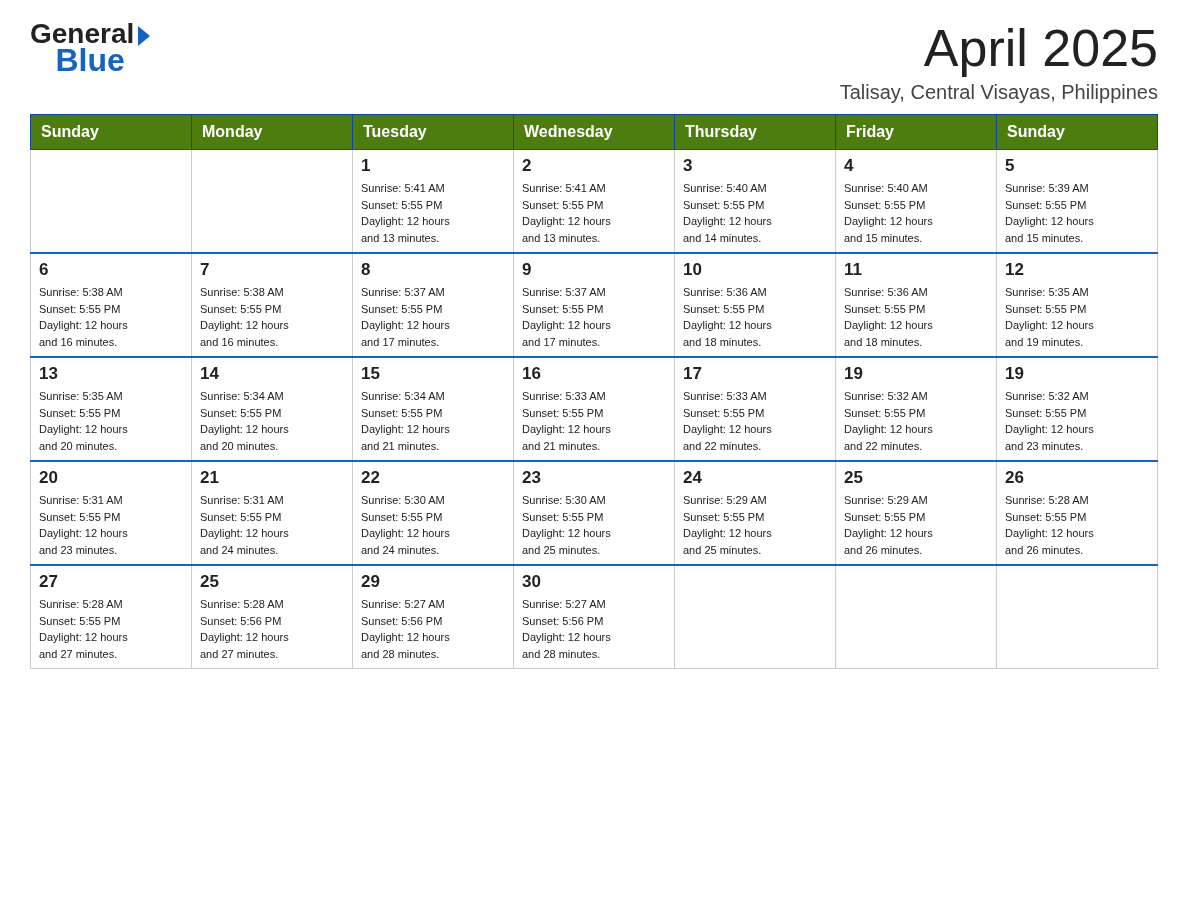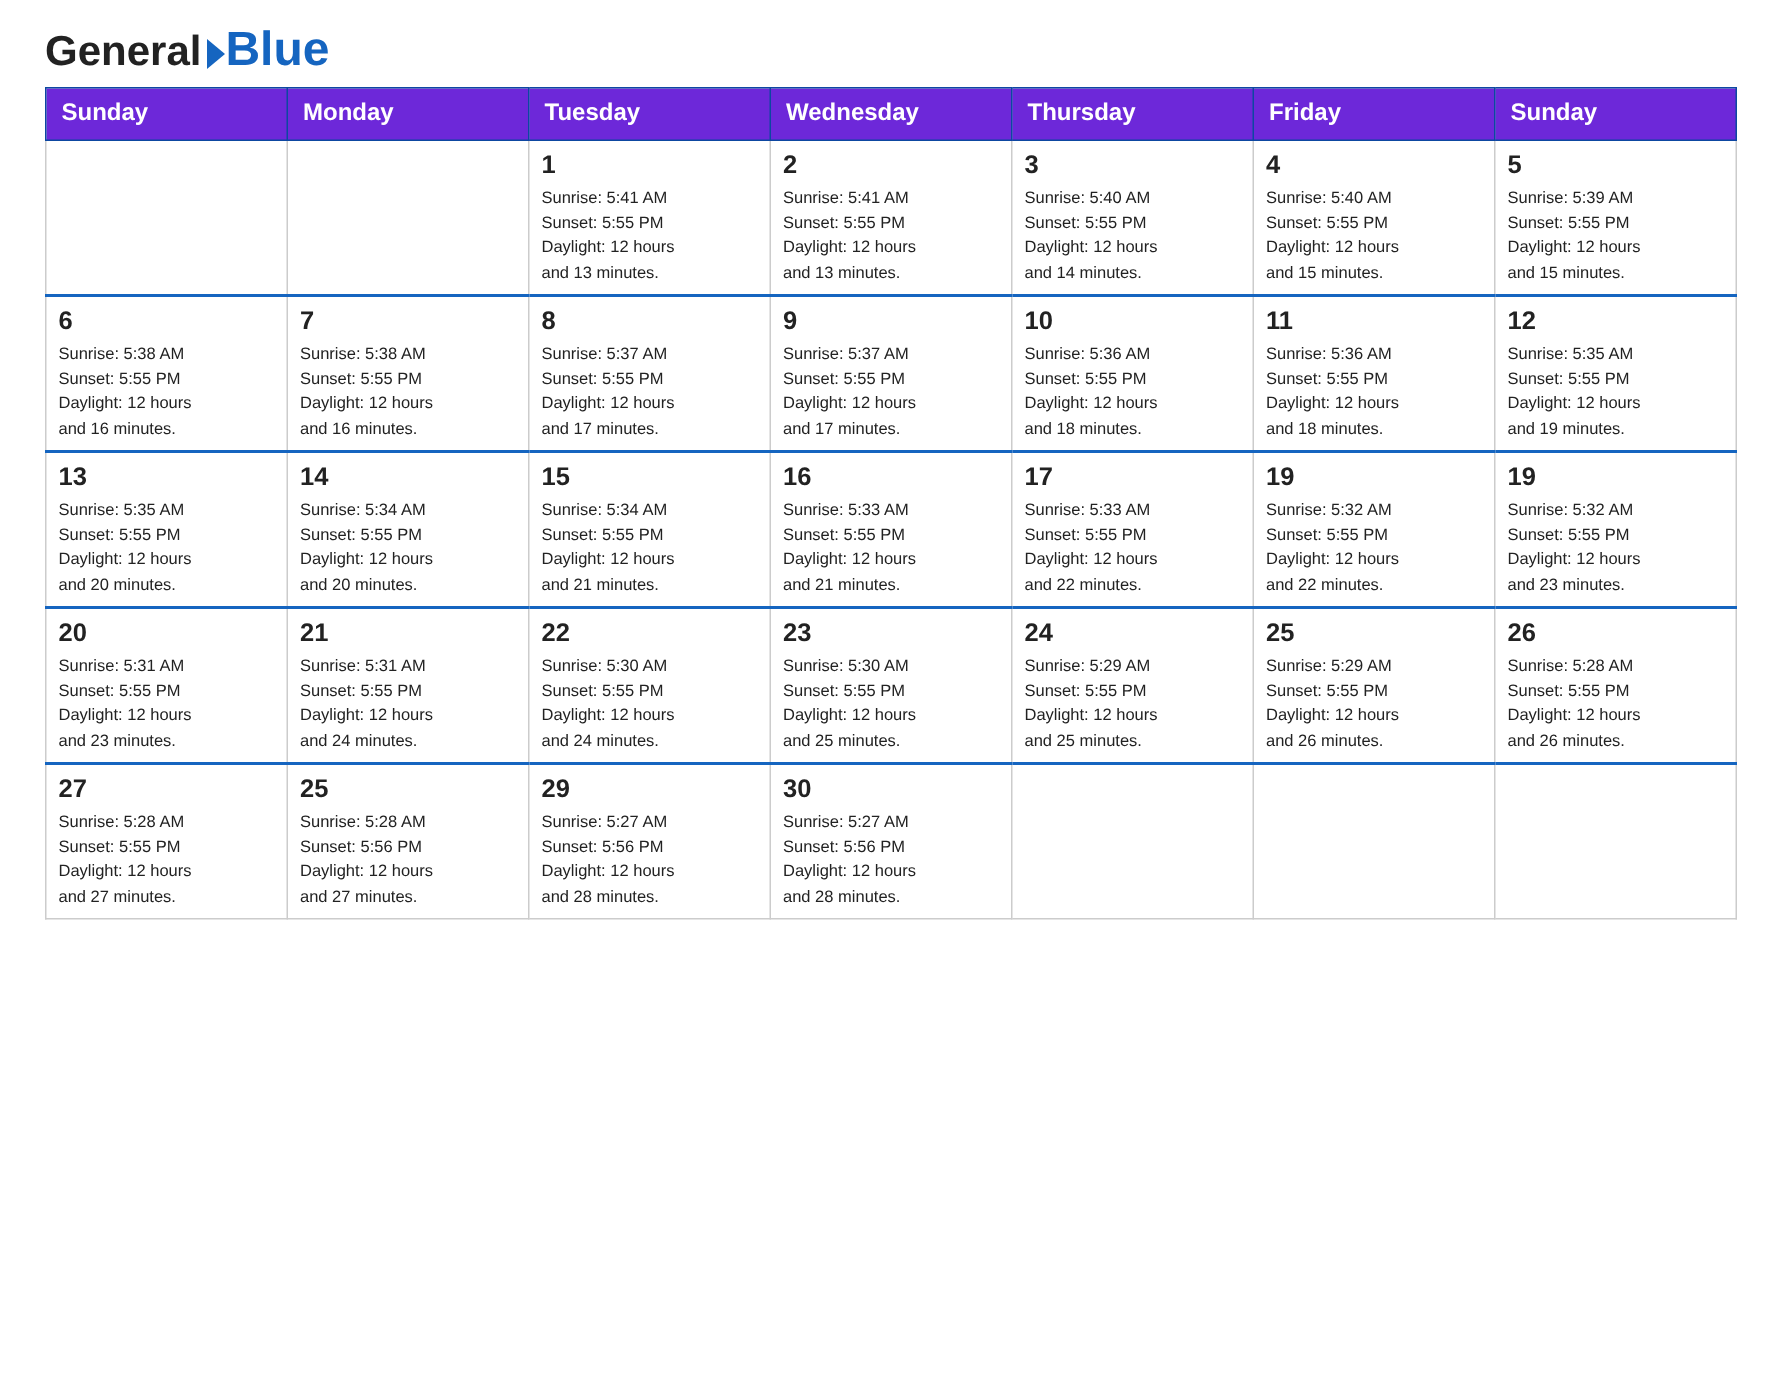--- a/index.html
+++ b/index.html
@@ -12,21 +12,21 @@
       padding: 20px 30px 30px 30px;
     }
     .header {
       display: flex;
       justify-content: space-between;
       align-items: flex-start;
       margin-bottom: 10px;
     }
     .logo {
       display: flex;
-      flex-direction: row;
+      flex-direction: column;
       align-items: center;
       line-height: 1;
     }
     .logo-text {
       display: flex;
       align-items: center;
     }
     .logo-general {
       font-size: 28px;
       font-weight: bold;
@@ -60,21 +60,21 @@
       font-size: 20px;
       color: #444;
       margin-top: 4px;
     }
     .calendar {
       width: 100%;
       border-collapse: collapse;
       margin-top: 10px;
     }
     .calendar thead tr th {
-      background-color: #6d28d9;
+      background-color: #4d7c0f;
       color: #fff;
       padding: 8px 10px;
       font-size: 16px;
       font-weight: bold;
       text-align: left;
       border: 1px solid #0d47a1;
     }
     .calendar tbody tr td {
       vertical-align: top;
       border: 1px solid #ccc;
@@ -103,20 +103,24 @@
 </head>
 <body>
 
 <div class="header">
   <div class="logo">
     <div class="logo-text">
       <span class="logo-general">General</span>
       <div class="logo-arrow"></div>
     </div>
     <span class="logo-blue">Blue</span>
+  </div>
+  <div class="title-block">
+    <div class="main-title">April 2025</div>
+    <div class="subtitle">Talisay, Central Visayas, Philippines</div>
   </div>
 </div>
 
 <table class="calendar">
   <thead>
     <tr>
     <th>Sunday</th>
         <th>Monday</th>
         <th>Tuesday</th>
         <th>Wednesday</th>

